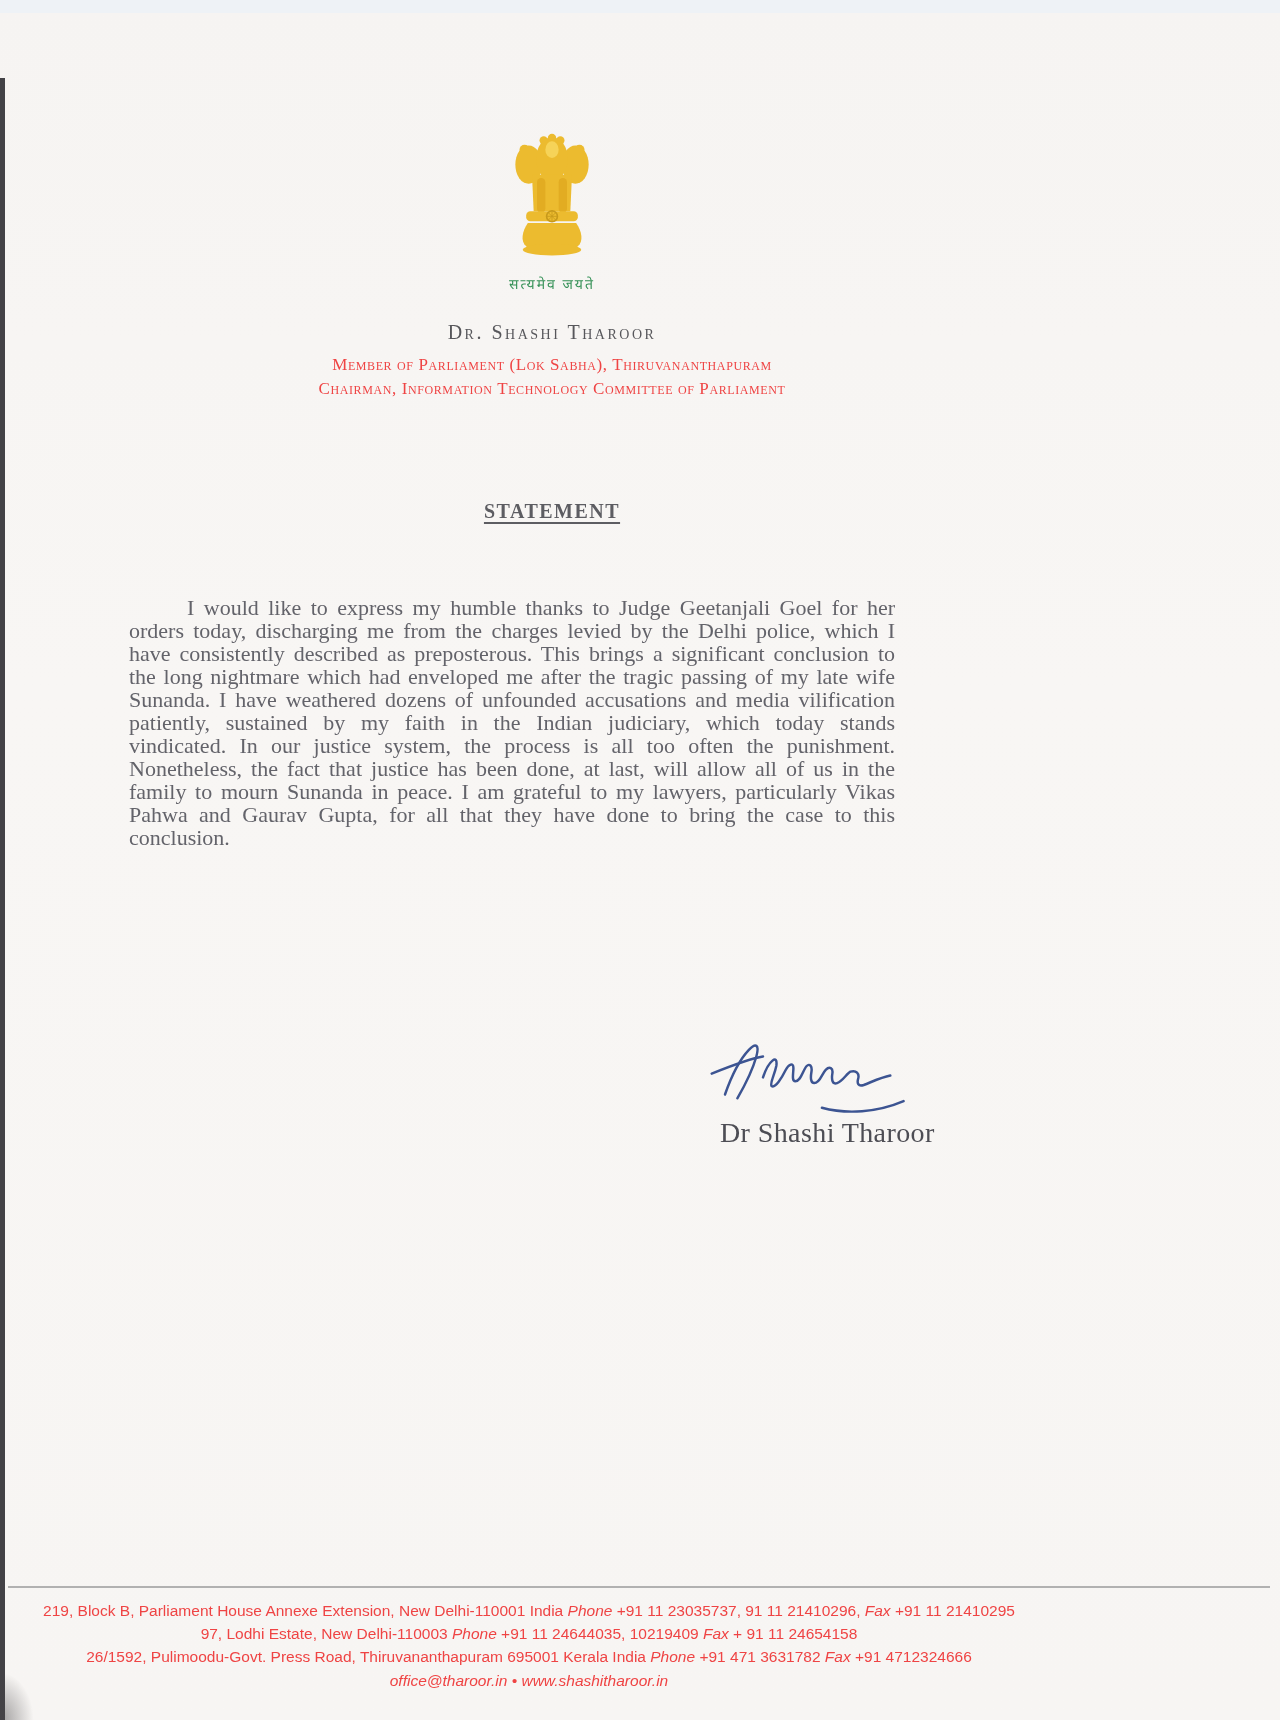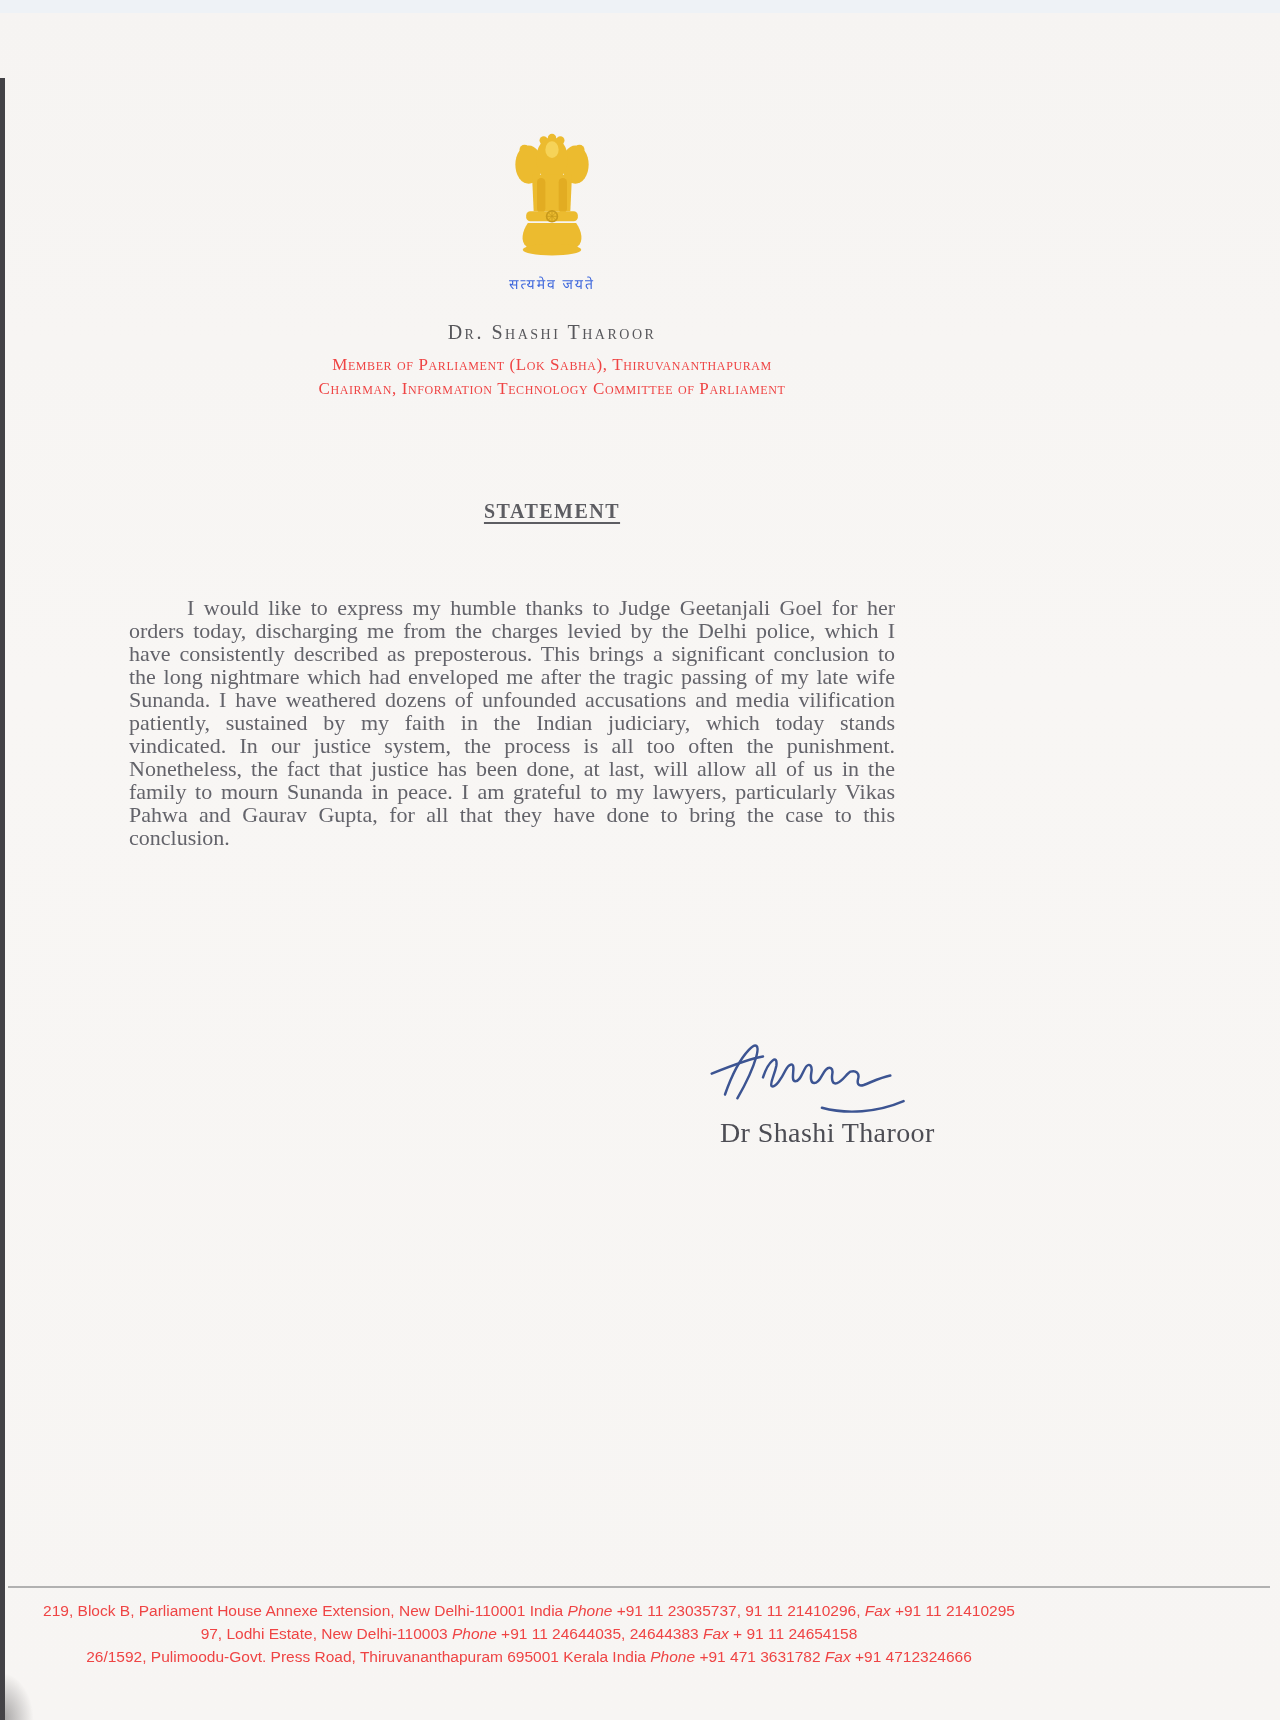--- a/index.html
+++ b/index.html
@@ -8,21 +8,21 @@
     background:linear-gradient(180deg,#f6f4f2 0%,#f8f6f4 40%,#f7f5f3 100%);
     font-family:"Liberation Serif", serif;
   }
   .top-strip{position:absolute;top:0;left:0;width:1280px;height:13px;background:#eef2f6;}
   .left-strip{position:absolute;top:78px;left:0;width:5px;height:1642px;background:#434246;}
   .corner-smudge{position:absolute;left:0;bottom:0;width:34px;height:48px;
     background:radial-gradient(ellipse at 0% 100%, rgba(70,68,70,.5), rgba(70,68,70,0) 70%);}
 
   .header{position:absolute;top:128px;left:0;width:1104px;text-align:center;}
   .emblem{display:inline-block;width:100px;height:140px;}
-  .motto{display:block;margin-top:2px;font-size:14px;color:#1d4ed8;letter-spacing:2px;opacity:.85;}
+  .motto{display:block;margin-top:2px;font-size:14px;color:#15803d;letter-spacing:2px;opacity:.85;}
   .name{display:block;margin-top:28px;font-size:20px;font-weight:normal;
     font-variant:small-caps;letter-spacing:2.5px;color:#57575b;}
   .sub{display:block;font-size:17px;font-variant:small-caps;letter-spacing:.6px;
     color:#ef4444;line-height:24px;}
   .sub1{margin-top:9px;}
 
   .stmt-heading{position:absolute;top:500px;left:0;width:1104px;text-align:center;}
   .stmt-heading span{font-size:20px;font-weight:bold;letter-spacing:1.5px;color:#5d5d62;
     text-decoration:underline;text-underline-offset:4px;margin-top:36px;}
 
@@ -91,16 +91,17 @@
       <path d="M122 84 C148 91 180 89 208 77"></path>
     </g>
   </svg>
   <span class="sig-name">Dr Shashi Tharoor</span>
 </div>
 
 <div class="footer-rule"></div>
 <div class="footer">
   <div>
       <div><span>219, Block B, Parliament House Annexe Extension, New Delhi-110001 India </span><span class="it">Phone</span><span> +91 11 23035737, 91 11 21410296, </span><span class="it">Fax</span><span> +91 11 21410295</span></div>
-      <div><span>97, Lodhi Estate, New Delhi-110003 </span><span class="it">Phone</span><span> +91 11 24644035, 24644383 </span><span class="it">Fax</span><span> + 91 11 24654158</span></div>
+      <div><span>97, Lodhi Estate, New Delhi-110003 </span><span class="it">Phone</span><span> +91 11 24644035, 10219409 </span><span class="it">Fax</span><span> + 91 11 24654158</span></div>
       <div><span>26/1592, Pulimoodu-Govt. Press Road, Thiruvananthapuram 695001 Kerala India </span><span class="it">Phone</span><span> +91 471 3631782 </span><span class="it">Fax</span><span> +91 4712324666</span></div>
     </div>
+  <span class="footer-contact">office@tharoor.in • www.shashitharoor.in</span>
 </div>
 
 </body></html>

